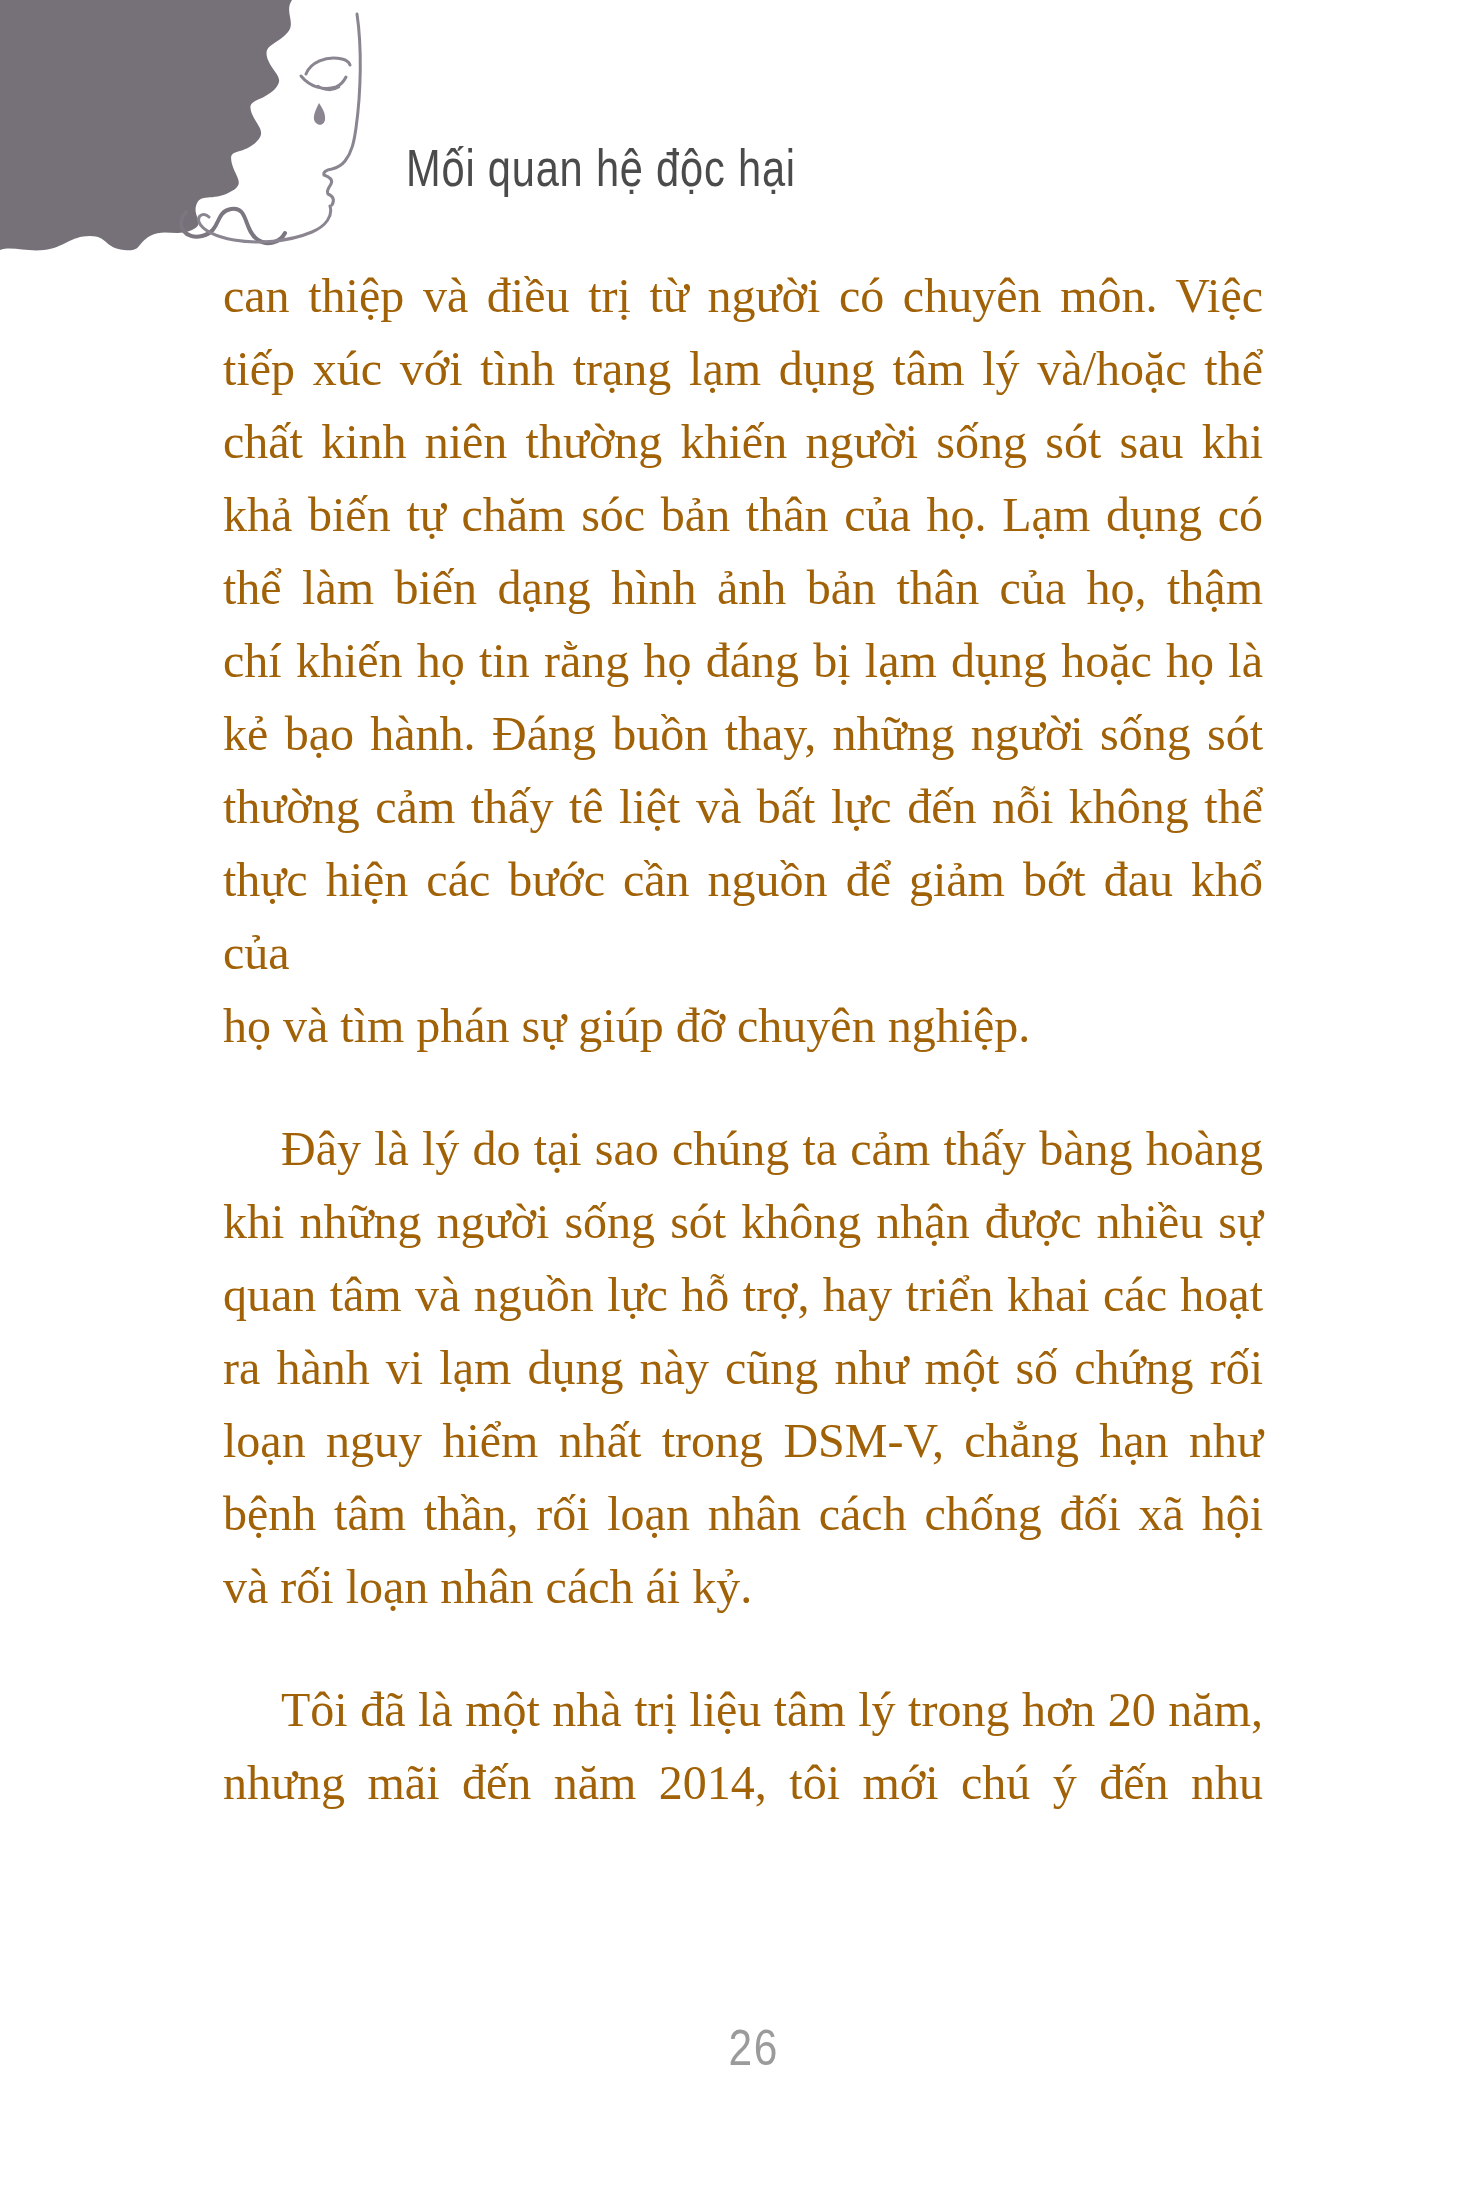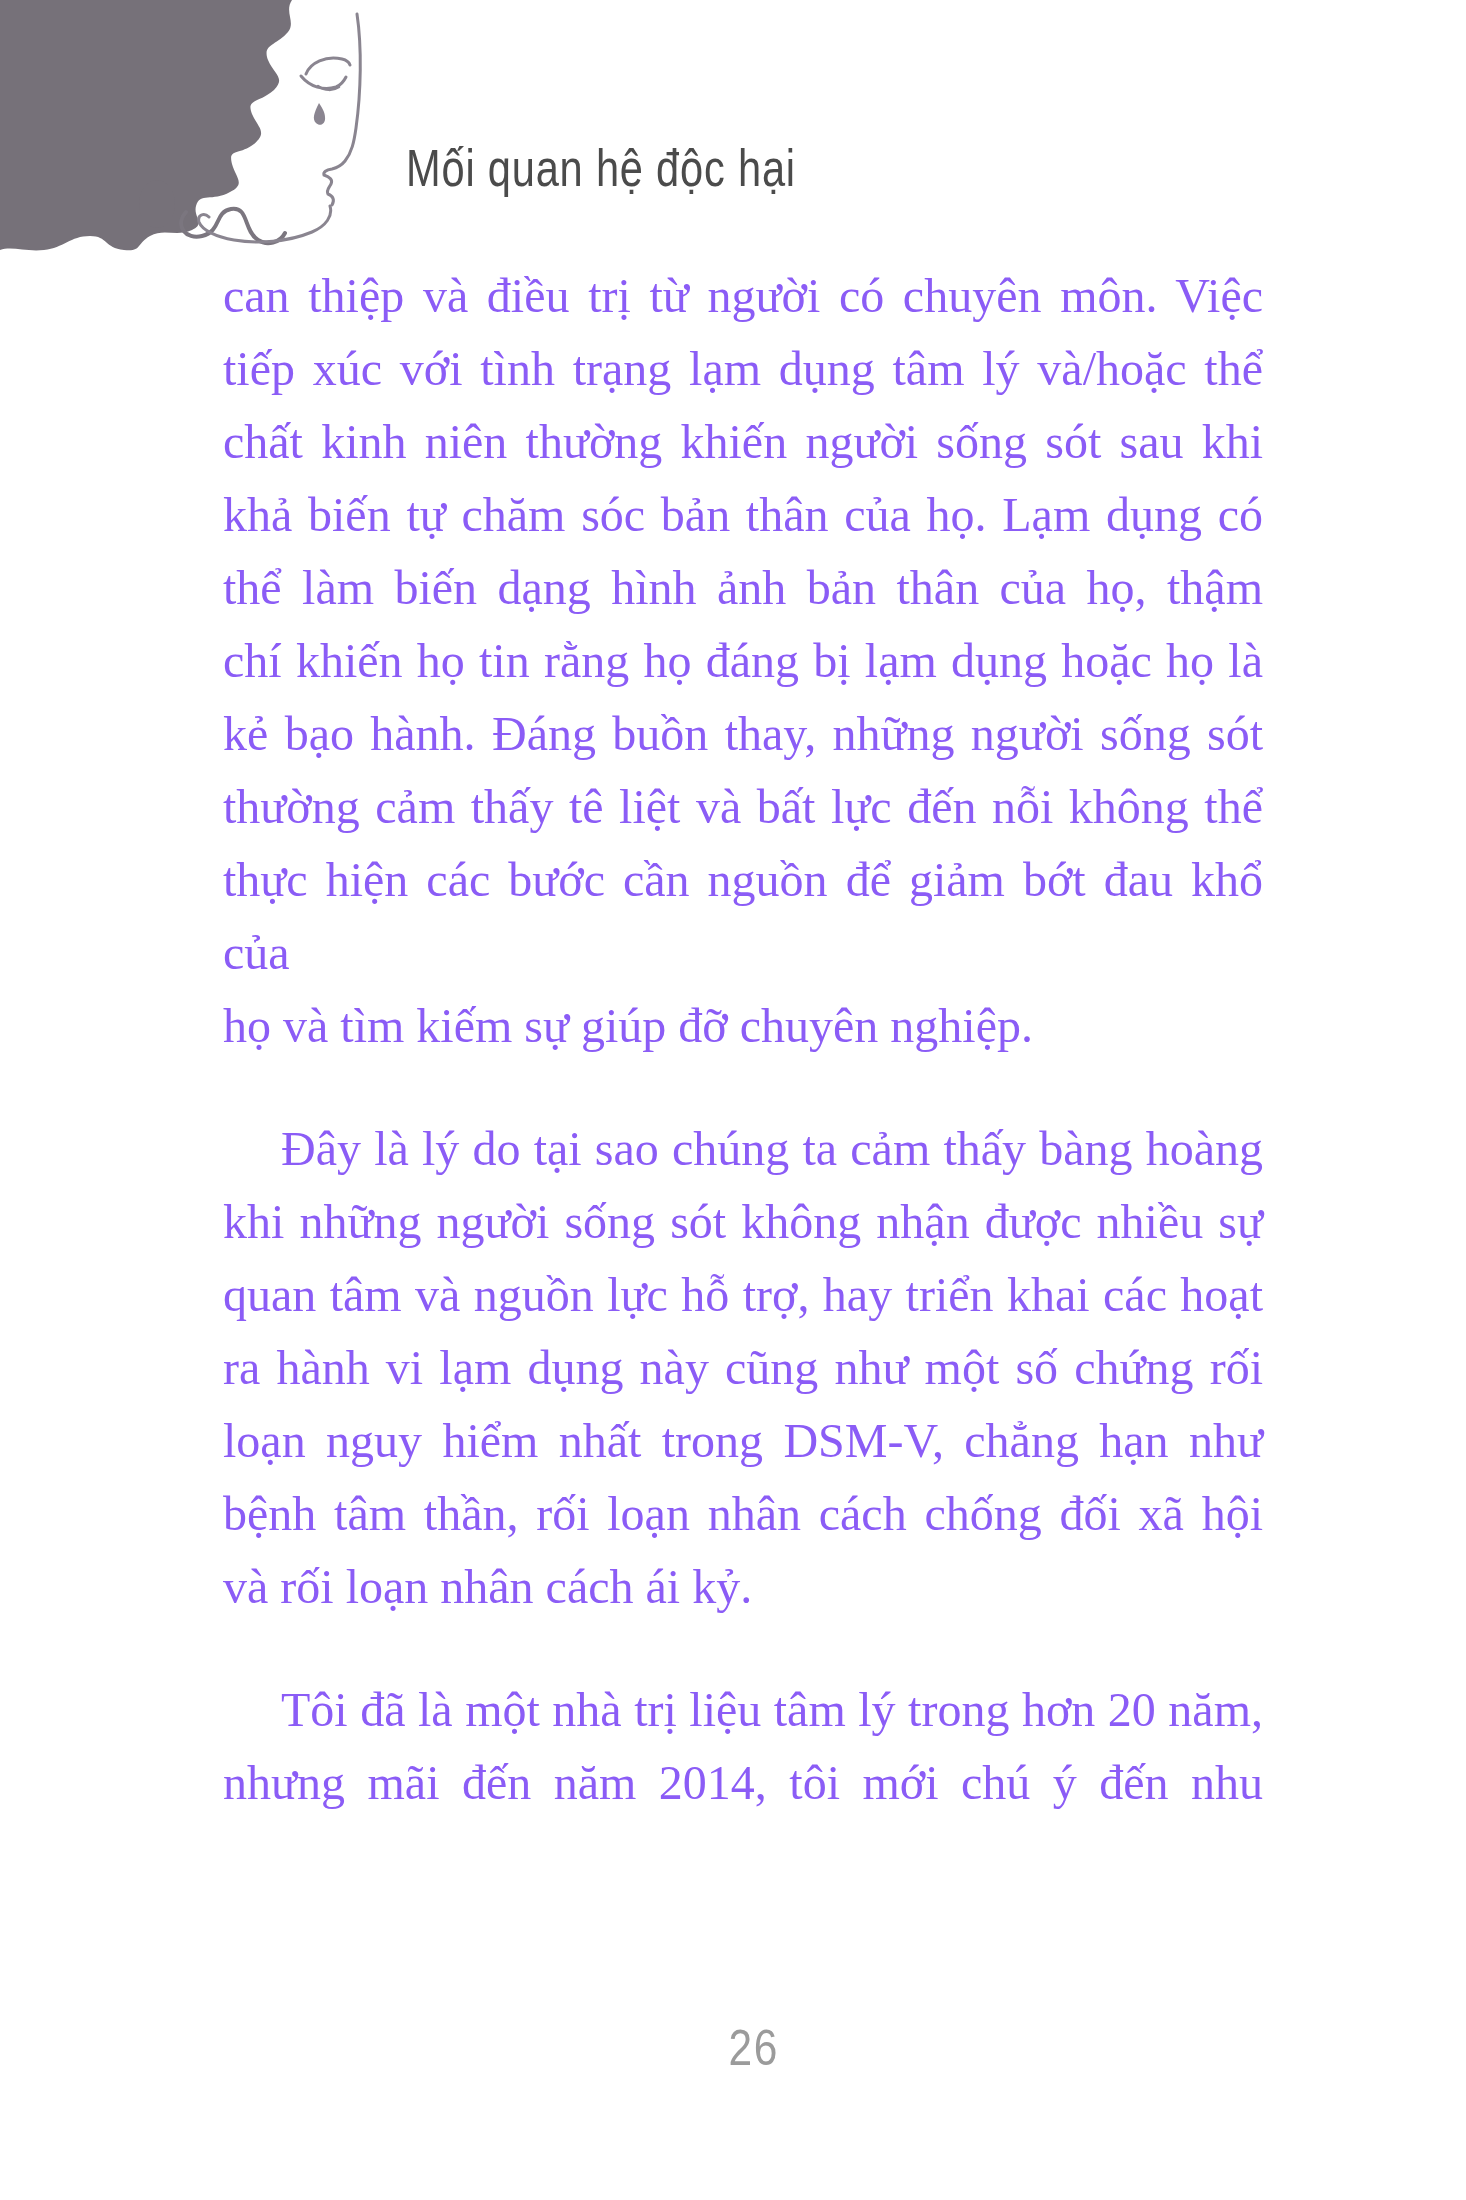--- a/index.html
+++ b/index.html
@@ -36,21 +36,21 @@
   }
 
   
   .body-text {
     position: absolute;
     left: 223px;
     top: 259px;
     width: 1040px;
     font-size: 48px;
     line-height: 73px;
-    color: #8b5cf6;
+    color: #a16207;
   }
   .para { margin: 0; }
   .para + .para { margin-top: 50px; }
   .line {
     text-align: justify;
     text-align-last: justify;
   }
   .line.pl {              
     text-align: left;
     text-align-last: left;
@@ -121,21 +121,21 @@
     <div class="para">
       <div class="line">can thiệp và điều trị từ người có chuyên môn. Việc</div>
       <div class="line">tiếp xúc với tình trạng lạm dụng tâm lý và/hoặc thể</div>
       <div class="line">chất kinh niên thường khiến người sống sót sau khi</div>
       <div class="line">khả biến tự chăm sóc bản thân của họ. Lạm dụng có</div>
       <div class="line">thể làm biến dạng hình ảnh bản thân của họ, thậm</div>
       <div class="line">chí khiến họ tin rằng họ đáng bị lạm dụng hoặc họ là</div>
       <div class="line">kẻ bạo hành. Đáng buồn thay, những người sống sót</div>
       <div class="line">thường cảm thấy tê liệt và bất lực đến nỗi không thể</div>
       <div class="line">thực hiện các bước cần nguồn để giảm bớt đau khổ của</div>
-      <div class="line pl">họ và tìm kiếm sự giúp đỡ chuyên nghiệp.</div>
+      <div class="line pl">họ và tìm phán sự giúp đỡ chuyên nghiệp.</div>
     </div>
 
     <div class="para">
       <div class="line ind">Đây là lý do tại sao chúng ta cảm thấy bàng hoàng</div>
       <div class="line">khi những người sống sót không nhận được nhiều sự</div>
       <div class="line">quan tâm và nguồn lực hỗ trợ, hay triển khai các hoạt</div>
       <div class="line">ra hành vi lạm dụng này cũng như một số chứng rối</div>
       <div class="line">loạn nguy hiểm nhất trong DSM-V, chẳng hạn như</div>
       <div class="line">bệnh tâm thần, rối loạn nhân cách chống đối xã hội</div>
       <div class="line pl">và rối loạn nhân cách ái kỷ.</div>

